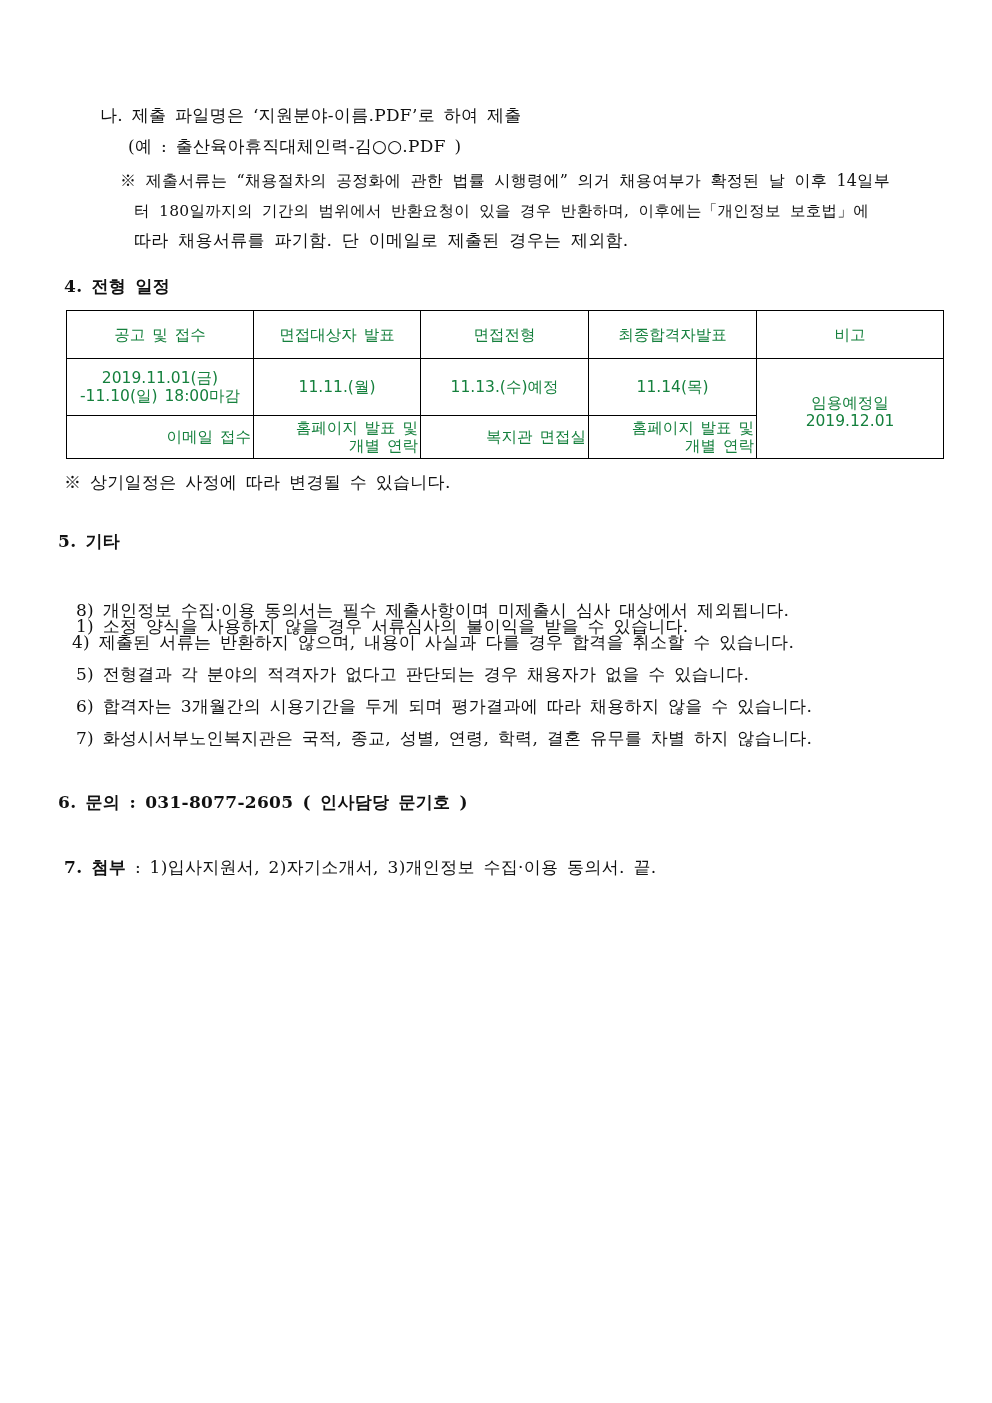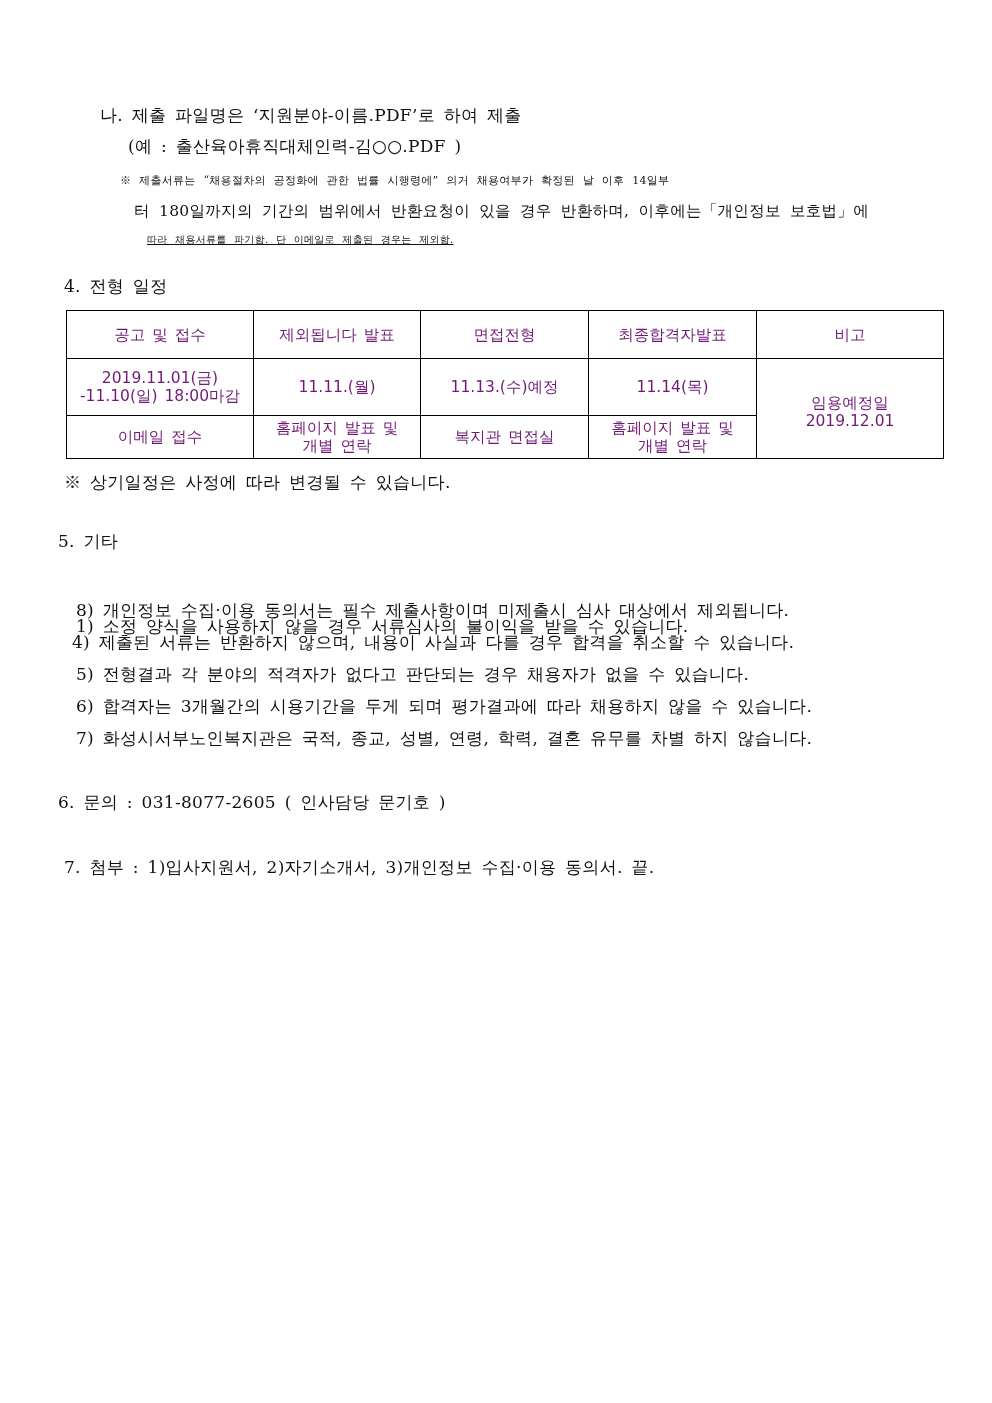--- a/index.html
+++ b/index.html
@@ -17,72 +17,72 @@
     }
     .line {
       position: absolute;
       white-space: nowrap;
       font-size: 17px;
       line-height: 22px;
       letter-spacing: 0.3px;
       word-spacing: 3px;
     }
     .heading {
-      font-weight: normal;
+      font-weight: bold;
       font-size: 17px;
     }
     table.schedule {
       position: absolute;
       left: 66px;
       top: 310px;
       width: 877px;
       border-collapse: collapse;
       font-family: "DejaVu Sans", "Liberation Sans", sans-serif;
       font-size: 15.5px;
-      color: #701a75;
+      color: #15803d;
       table-layout: fixed;
     }
     table.schedule td {
       border: 1.2px solid #000;
       text-align: center;
       vertical-align: middle;
       padding: 0 2px;
       line-height: 18px;
       word-spacing: 2px;
     }
     table.schedule tr.hdr td { height: 47px; }
     table.schedule tr.r1 td { height: 56px; }
-    table.schedule tr.r2 td { height: 42px; }
+    table.schedule tr.r2 td { height: 42px; text-align: right; }
     .remark-cell {
       padding-top: 6px !important;
     }
   </style>
 </head>
 <body>
 
 <div class="line" style="left:100px; top:104px;">나. 제출 파일명은 ‘지원분야-이름.PDF’로 하여 제출</div>
 <div class="line" style="left:128px; top:135px;">(예 : 출산육아휴직대체인력-김○○.PDF )</div>
-<div class="line" style="left:120px; top:170px; font-size:11px; word-spacing:4px;">※ 제출서류는 “채용절차의 공정화에 관한 법률 시행령에” 의거 채용여부가 확정된 날 이후 14일부</div>
+<div class="line" style="left:120px; top:170px; font-size:16px; word-spacing:4px;">※ 제출서류는 “채용절차의 공정화에 관한 법률 시행령에” 의거 채용여부가 확정된 날 이후 14일부</div>
 <div class="line" style="left:134px; top:200px; font-size:15.5px; word-spacing:4px;">터 180일까지의 기간의 범위에서 반환요청이 있을 경우 반환하며, 이후에는「개인정보 보호법」에</div>
-<div class="line" style="left:147px; top:229px; font-size:10px; word-spacing:4px;text-decoration:underline;">따라 채용서류를 파기함. 단 이메일로 제출된 경우는 제외함.</div>
+<div class="line" style="left:134px; top:229px; font-size:17px; word-spacing:4px;">따라 채용서류를 파기함. 단 이메일로 제출된 경우는 제외함.</div>
 
 <div class="line heading" style="left:64px; top:275px;">4. 전형 일정</div>
 
 <table class="schedule">
   <colgroup>
     <col style="width:187px">
     <col style="width:167px">
     <col style="width:168px">
     <col style="width:168px">
     <col style="width:187px">
   </colgroup>
   <tbody>
       <tr class="hdr">
     <td>공고 및 접수</td>
-    <td>제외됩니다 발표</td>
+    <td>면접대상자 발표</td>
     <td>면접전형</td>
     <td>최종합격자발표</td>
     <td>비고</td>
   </tr>
   <tr class="r1">
     <td>
       <div>2019.11.01(금)</div>
       <div>-11.10(일) 18:00마감</div>
     </td>
     <td>11.11.(월)</td>

